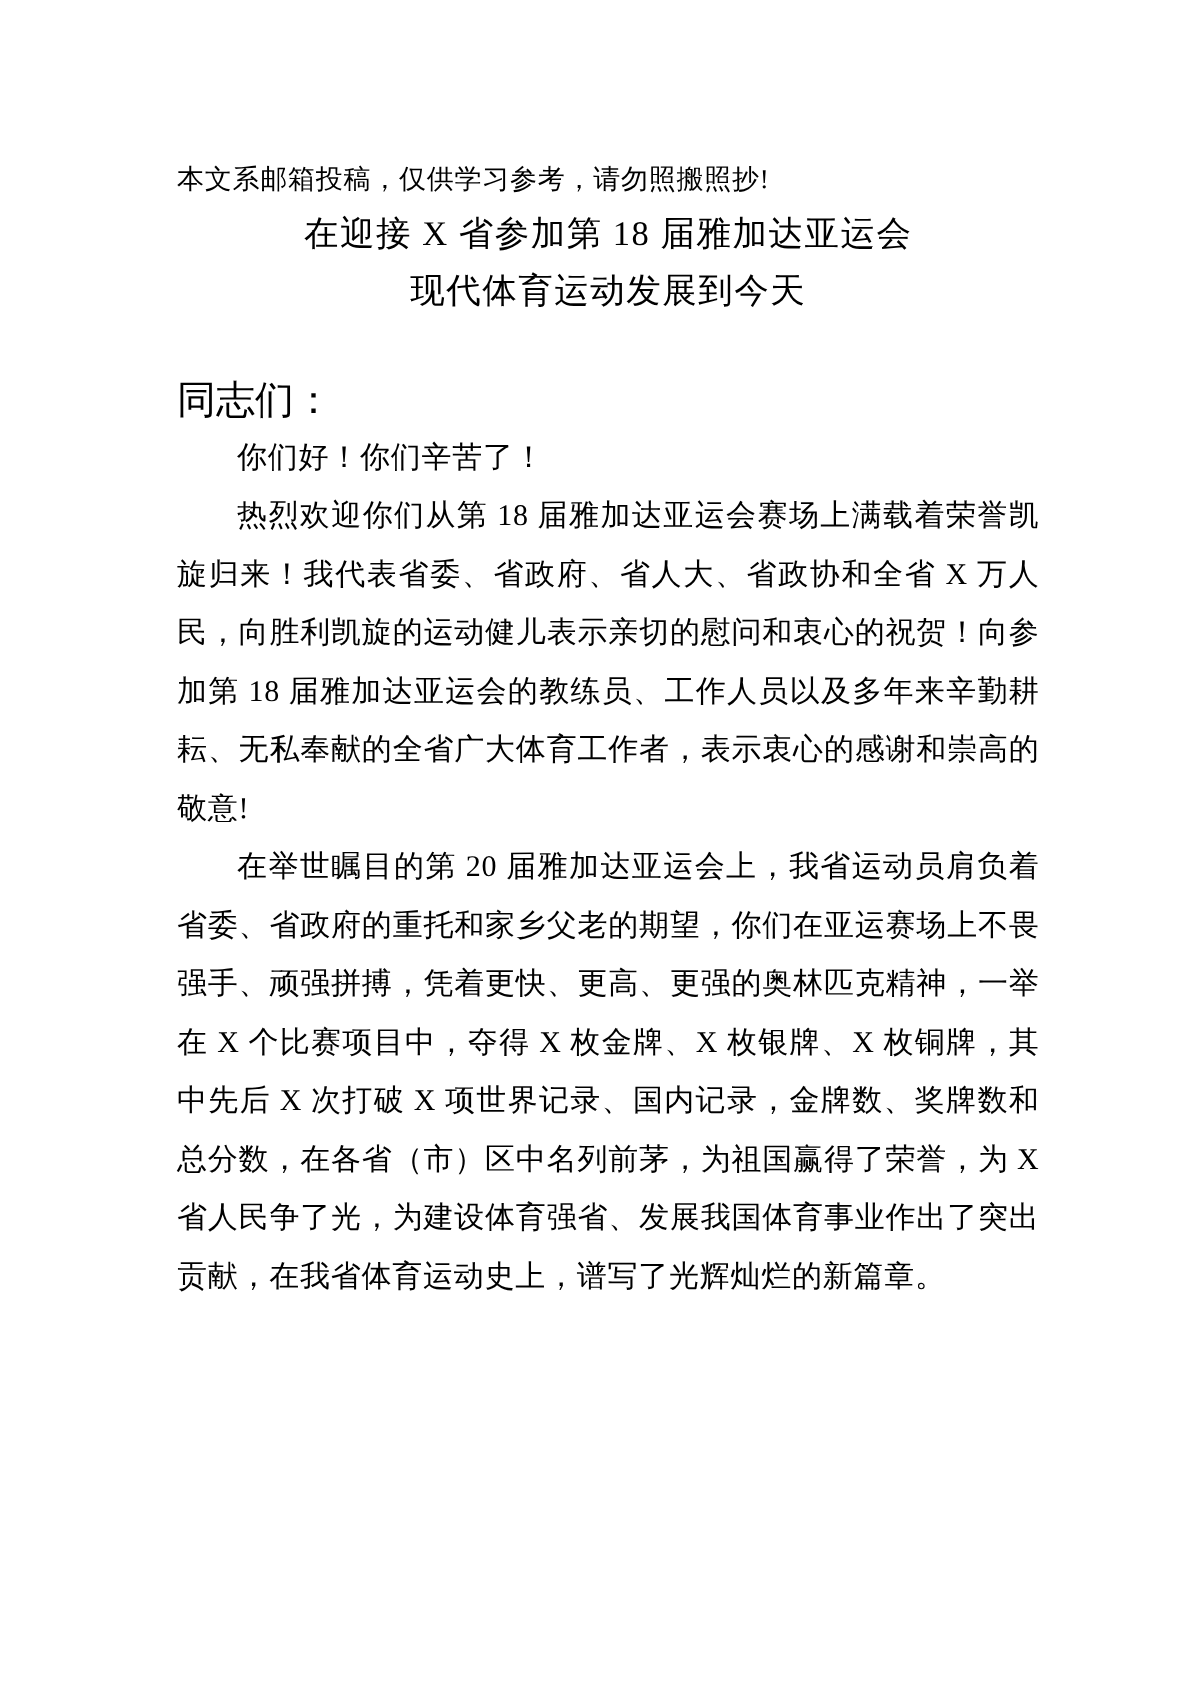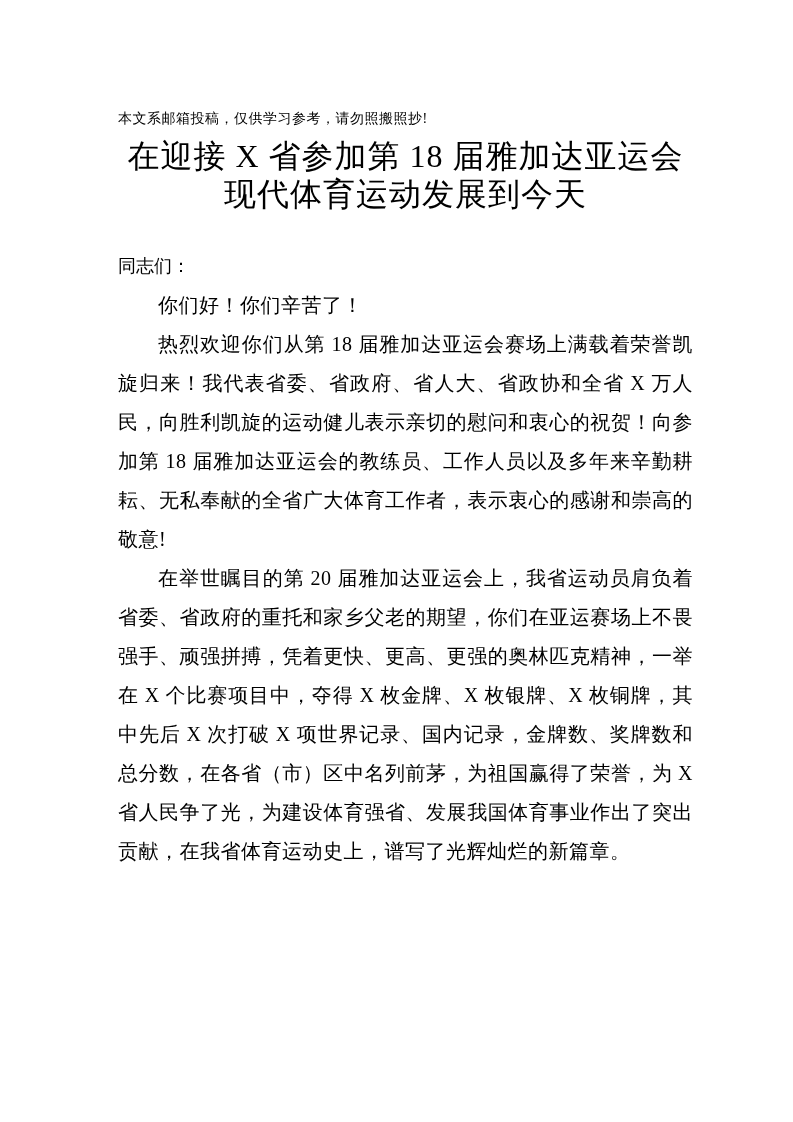--- a/index.html
+++ b/index.html
@@ -15,39 +15,39 @@
     color: #000000;
     font-family: "Liberation Serif", "DejaVu Serif", serif;
     overflow: hidden;
     box-sizing: border-box;
   }
   .content {
     box-sizing: border-box;
     padding: 110px 100px 0 118px;
   }
   .disclaimer {
-    font-size: 14px;
+    font-size: 18px;
     line-height: 18px;
     letter-spacing: 0.5px;
     text-align: left;
   }
   .doc-title {
     margin: 9px 0 0 0;
-    font-size: 32px;
+    font-size: 23px;
     font-weight: 400;
     line-height: 38px;
     text-align: center;
     letter-spacing: 1px;
   }
   .doc-title .title-line {
     display: block;
   }
   .salutation {
     margin-top: 34px;
-    font-size: 18px;
+    font-size: 26px;
     line-height: 39px;
   }
   .para {
     margin: 0;
     font-size: 20px;
     line-height: 39px;
     text-indent: 2em;
     text-align: justify;
     text-justify: inter-character;
     letter-spacing: 0.5px;

